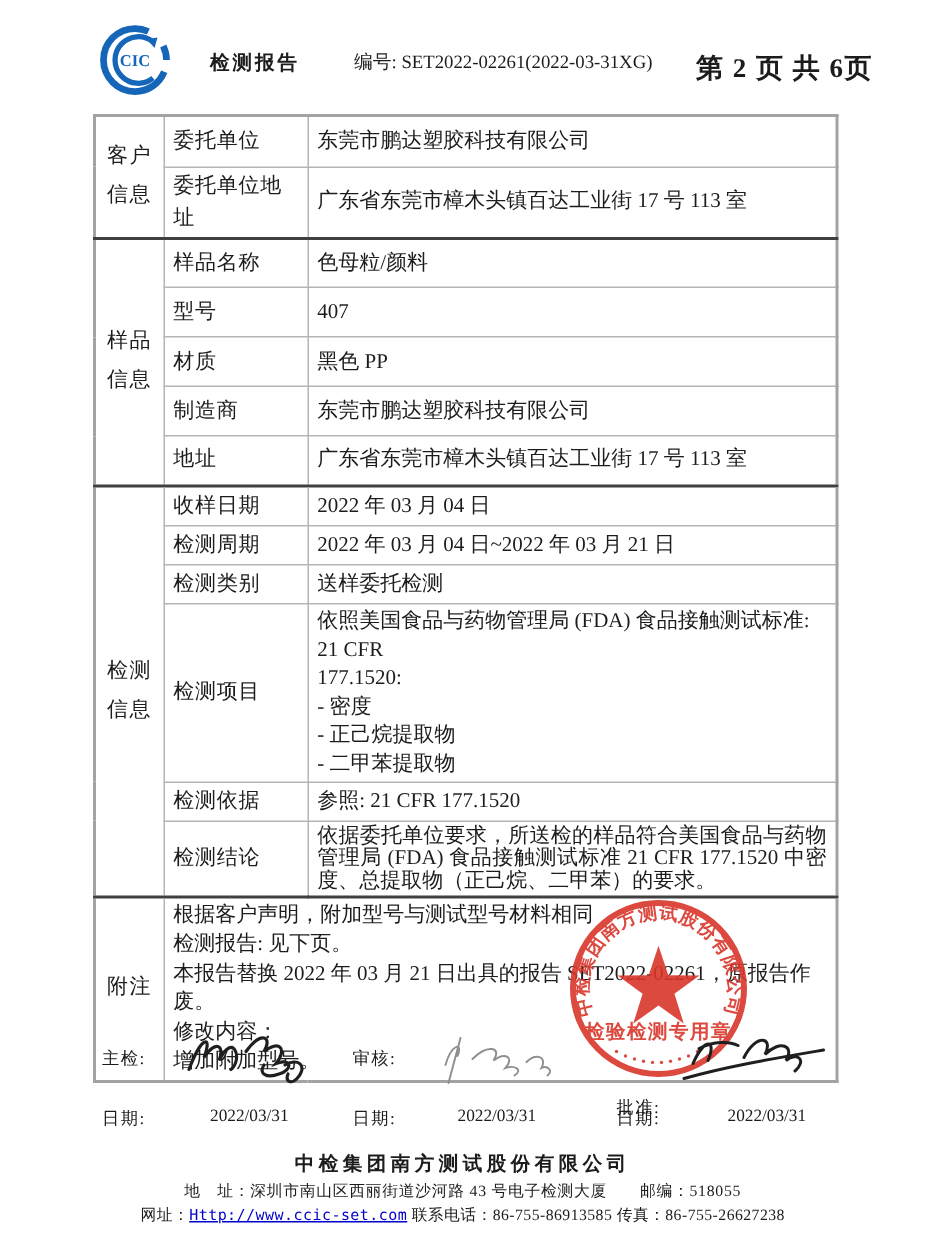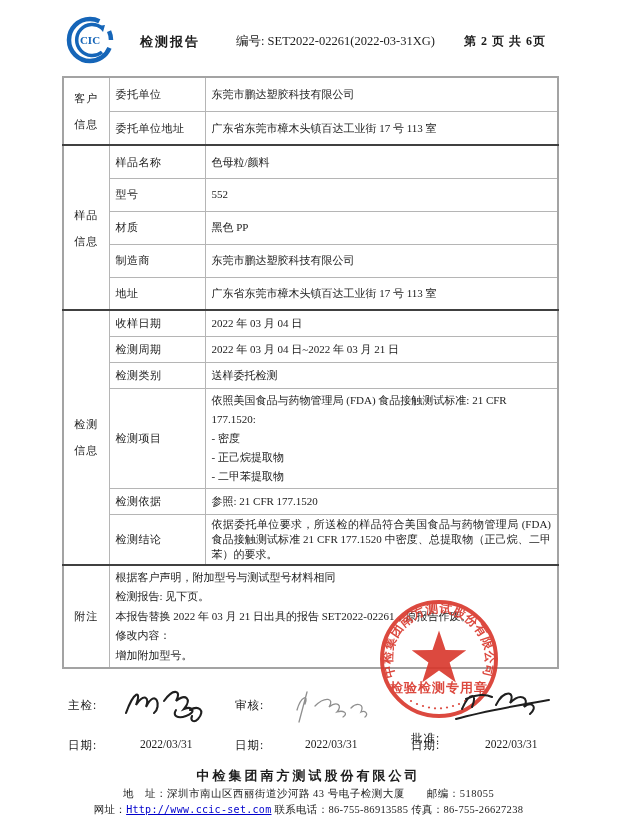--- a/index.html
+++ b/index.html
@@ -4,27 +4,27 @@
 <style>
   html,body{margin:0;padding:0;}
   body{
     width:617px;height:840px;position:relative;background:#ffffff;
     font-family:"Liberation Serif","DejaVu Serif",serif;
     color:#1c1c1c;overflow:hidden;
   }
   
   .hdr-title{position:absolute;left:140px;top:33px;font-size:13px;font-weight:bold;letter-spacing:2px;}
   .hdr-no{position:absolute;left:236px;top:33px;font-size:12.5px;font-weight:normal;}
-  .hdr-page{position:absolute;left:464px;top:33px;font-size:12px;font-weight:bold;letter-spacing:1px;}
+  .hdr-page{position:absolute;left:464px;top:33px;font-size:18px;font-weight:bold;letter-spacing:1px;}
   .logo{position:absolute;left:62px;top:14px;width:56px;height:52px;}
   
   table.rep{
     position:absolute;left:62px;top:76px;width:497px;
     border-collapse:collapse;table-layout:fixed;
-    font-size:11px;line-height:1.5;
+    font-size:14px;line-height:1.5;
   }
   table.rep{border:2px solid #a3a3a3;}
   table.rep td{border:1px solid #b5b5b5;padding:2px 6px;vertical-align:middle;}
   table.rep tr.sec-top td{border-top:2px solid #404040;}
   td.group{
     text-align:center;padding:2px 4px;letter-spacing:1px;
   }
   td.group div{line-height:26px;}
   td.flabel{padding-left:9px;letter-spacing:.5px;}
   td.fval{padding-left:13px;}
@@ -84,21 +84,21 @@
   <tr class="sec-top" style="height:33px">
     <td class="group" rowspan="5">
       <div>样品</div>
       <div>信息</div>
     </td>
     <td class="flabel">样品名称</td>
     <td class="fval">色母粒/颜料</td>
   </tr>
   <tr style="height:33px">
     <td class="flabel">型号</td>
-    <td class="fval">552</td>
+    <td class="fval">407</td>
   </tr>
   <tr style="height:33px">
     <td class="flabel">材质</td>
     <td class="fval">黑色 PP</td>
   </tr>
   <tr style="height:33px">
     <td class="flabel">制造商</td>
     <td class="fval">东莞市鹏达塑胶科技有限公司</td>
   </tr>
   <tr style="height:33px">

